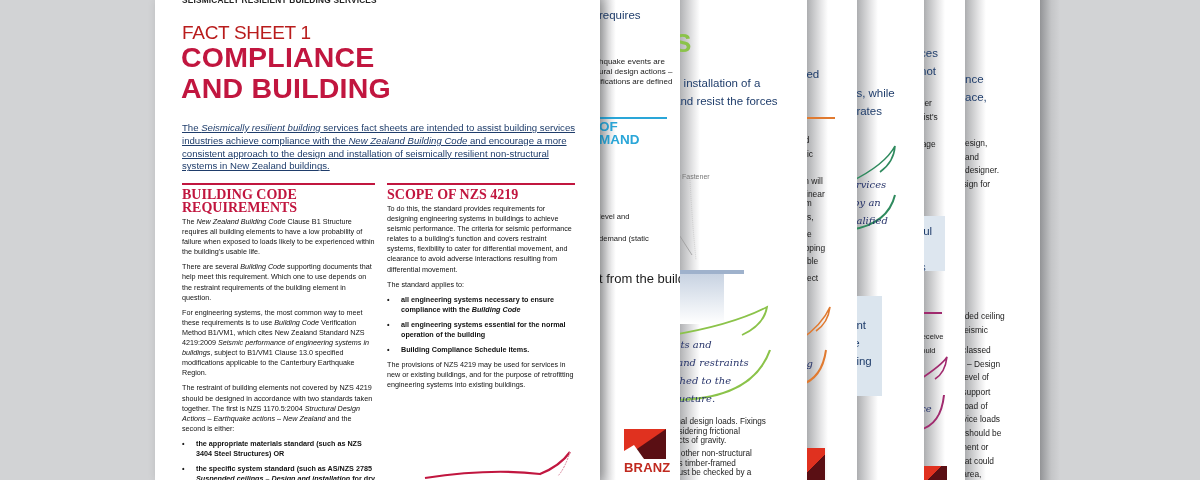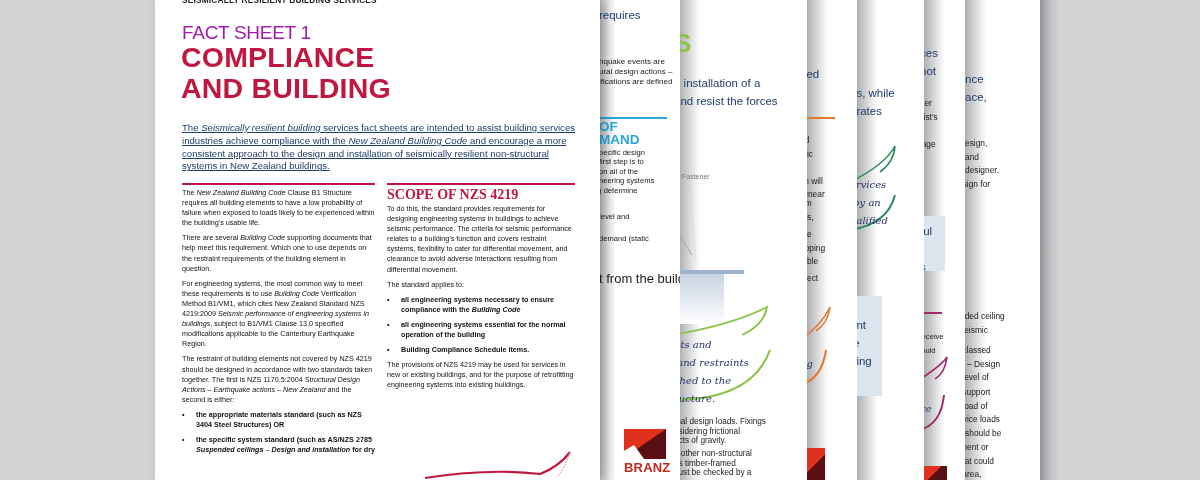--- a/index.html
+++ b/index.html
@@ -13,21 +13,21 @@
   .back-shadow { position: absolute; top: 0; height: 480px; width: 22px;
     background: linear-gradient(to right, #8a8b8e, #c4c5c7 60%, #d2d3d5); }
 
   .frag { position: absolute; font-size: 8.4px; line-height: 13.5px; color: #1b1b1b; white-space: pre; }
   .frag.big { font-size: 11.5px; line-height: 18px; color: #1f3d6b; }
   .frag.script { font-family: "DejaVu Serif", serif; font-style: italic; color: #27346a; font-size: 10px; line-height: 18px; }
 
   
   .front { left: 155px; width: 445px; box-shadow: 4px 0 10px rgba(0,0,0,0.25); }
   .front .series { position: absolute; left: 27px; top: -5px; font-size: 8.3px; font-weight: bold; color: #222; letter-spacing: 0.2px; }
-  .front .kicker { position: absolute; left: 27px; top: 22px; font-size: 19px; color: #a21caf; letter-spacing: -0.3px; }
+  .front .kicker { position: absolute; left: 27px; top: 22px; font-size: 19px; color: #b91c1c; letter-spacing: -0.3px; }
   .front .title { position: absolute; left: 26px; top: 42px; font-size: 28.5px; line-height: 30.5px; color: #c1163f; font-weight: bold; letter-spacing: 0.2px; }
   .front .intro { position: absolute; left: 27px; top: 122px; width: 400px; font-size: 9.6px; line-height: 12.8px; color: #1f3d6b; text-decoration: underline; }
   .front .intro i { font-style: italic; }
   .col { position: absolute; top: 183px; }
   .col .rule { height: 2px; background: #c1163f; margin-bottom: 3px; }
   .col h2 { font-family: "Liberation Serif", serif; font-weight: bold; color: #c1163f; font-size: 14px; line-height: 13px; margin-bottom: 3px; }
   .col p { font-size: 7.2px; line-height: 10.1px; color: #111; margin-bottom: 5px; }
   .col p i { font-style: italic; }
   .col ul { list-style: none; }
   .col li { font-size: 7.2px; line-height: 10.1px; color: #111; padding-left: 14px; position: relative; margin-bottom: 5px; font-weight: bold; }
@@ -166,25 +166,20 @@
 
 <div class="sheet" style="left:588px;width:92px;">
   <div class="shade"></div>
   <div class="frag big" style="left:11px;top:6px;">requires</div>
   <div class="frag" style="left:11px;top:57px;font-size:8px;line-height:10px;">hquake events are
 ural design actions –
 ifications are defined</div>
   <div style="position:absolute;left:11px;top:117px;width:68px;height:2px;background:#2aa6d8;"></div>
   <div class="frag" style="left:11px;top:120px;font-family:Liberation Sans, sans-serif;font-weight:bold;font-size:13.5px;line-height:13px;color:#2aa6d8;">OF
 MAND</div>
-  <div class="frag" style="left:11px;top:148px;font-size:7.6px;line-height:9.4px;">pecific design
-first step is to
-on all of the
-neering systems
-) determine</div>
   <div class="frag" style="left:11px;top:210px;font-size:7.6px;">level and</div>
   <div class="frag" style="left:11px;top:232px;font-size:7.6px;">demand (static</div>
   <div class="frag" style="left:11px;top:272px;font-size:13px;">t from the building.</div>
   <div class="branz" style="left:36px;top:429px;">
     <div class="mark">
       <svg width="42" height="30" viewBox="0 0 42 30">
         <rect x="0" y="0" width="42" height="30" fill="#e0311f"></rect>
         <polygon points="42,0 42,30 20,30 10,22" fill="#5a0f14"></polygon>
         <polygon points="0,30 0,22 10,16 20,30" fill="#ffffff"></polygon>
       </svg>
@@ -197,20 +192,21 @@
   <div class="series">SEISMICALLY RESILIENT BUILDING SERVICES</div>
   <div class="kicker">FACT SHEET 1</div>
   <div class="title">
     <div>COMPLIANCE</div>
     <div>AND BUILDING</div>
   </div>
   <div class="intro"><span>The </span><i>Seismically resilient building</i><span> services fact sheets are intended to assist building services industries achieve compliance with the </span><i>New Zealand Building Code</i><span> and encourage a more consistent approach to the design and installation of seismically resilient non-structural systems in New Zealand buildings.</span></div>
 
   <div class="col col-left">
     <div class="rule"></div>
+    <h2>BUILDING CODE REQUIREMENTS</h2>
     <p><span>The </span><i>New Zealand Building Code</i><span> Clause B1 Structure requires all building elements to have a low probability of failure when exposed to loads likely to be experienced within the building's usable life.</span></p>
     <p><span>There are several </span><i>Building Code</i><span> supporting documents that help meet this requirement. Which one to use depends on the restraint requirements of the building element in question.</span></p>
     <p><span>For engineering systems, the most common way to meet these requirements is to use </span><i>Building Code</i><span> Verification Method B1/VM1, which cites New Zealand Standard NZS 4219:2009 </span><i>Seismic performance of engineering systems in buildings</i><span>, subject to B1/VM1 Clause 13.0 specified modifications applicable to the Canterbury Earthquake Region.</span></p>
     <p><span>The restraint of building elements not covered by NZS 4219 should be designed in accordance with two standards taken together. The first is NZS 1170.5:2004 </span><i>Structural Design Actions – Earthquake actions – New Zealand</i><span> and the second is either:</span></p>
     <ul>
       <li>the appropriate materials standard (such as NZS 3404 Steel Structures) OR</li>
       <li><span>the specific system standard (such as AS/NZS 2785 </span><i>Suspended ceilings – Design and installation</i><span> for dry</span></li>
     </ul>
   </div>
 

